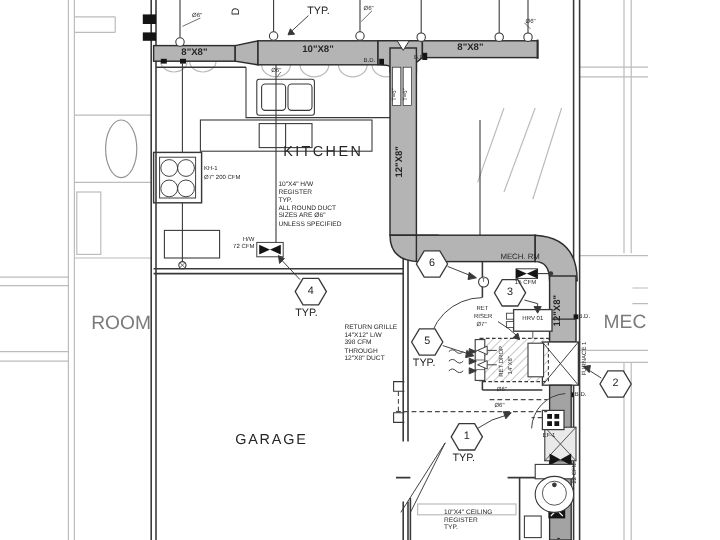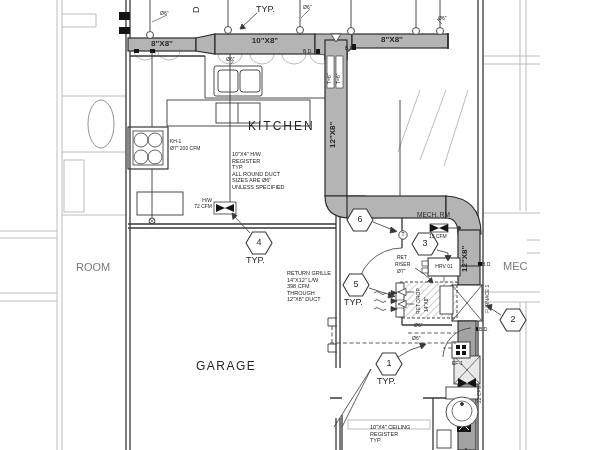--- a/index.html
+++ b/index.html
@@ -2,21 +2,21 @@
 <html style="--duct: #b4b4b4; --duct-dark: #a3a3a3; --dark: #383838; --light: #bcbcbc; --black: #141414;"><head>
 <meta charset="utf-8">
 <style>
   html,body{margin:0;padding:0;background:#fff;}
   #stage{position:relative;width:600px;height:450px;background:#fff;overflow:hidden;
          font-family:"Liberation Sans",sans-serif;}
   svg{position:absolute;left:0;top:0;}
   .lb{position:absolute;white-space:nowrap;color:#262626;line-height:1;}
   .s5{font-size:5px}.s55{font-size:5.5px}.s65{font-size:6.5px}
   .s8{font-size:8px;font-weight:600}.s9{font-size:9px}
-  .s11{font-size:11px}.s12{font-size:12px}
+  .s11{font-size:16px}.s12{font-size:12px}
   .rot{transform:rotate(-90deg);transform-origin:0 0;}
   .ctr{text-align:center}
   .note span{display:block;line-height:6.6px}
   .gray{color:#7b7b7b}
   .ls2{letter-spacing:2px}.ls1{letter-spacing:1.5px}
 </style>
 </head>
 <body>
 
 <div id="stage">
@@ -234,21 +234,21 @@
 
 <span class="lb s8 ctr" style="left:136px;top:40px;width:52px">8"X8"</span>
 <span class="lb s8 ctr" style="left:225px;top:37px;width:80px">10"X8"</span>
 <span class="lb s8 ctr" style="left:362px;top:36px;width:60px">8"X8"</span>
 <span class="lb s8 rot" style="left:329px;top:148px">12"X8"</span>
 <span class="lb s8 rot" style="left:461px;top:272px">12"X8"</span>
 <span class="lb s8 rot" style="left:464px;top:474px">12"X8"</span>
 <span class="lb s5 rot" style="left:327px;top:84px">T=6"</span>
 <span class="lb s5 rot" style="left:336px;top:84px">T=6"</span>
 
-<span class="lb s12 ls2" style="left:248px;top:120px">KITCHEN</span>
+<span class="lb s12 ls2" style="left:236px;top:120px">KITCHEN</span>
 <span class="lb s12 ls1" style="left:196px;top:360px">GARAGE</span>
 <span class="lb s65" style="left:417px;top:212px">MECH. RM</span>
 <span class="lb s11 gray" style="left:76px;top:262px">ROOM</span>
 <span class="lb s11 gray" style="left:503px;top:261px">MEC</span>
 
 <span class="lb s9" style="left:256px;top:5px">TYP.</span>
 <span class="lb s9 rot" style="left:192px;top:13px">D</span>
 <span class="lb s5" style="left:160px;top:11px">Ø6"</span>
 <span class="lb s5" style="left:303px;top:5px">Ø6"</span>
 <span class="lb s5" style="left:438px;top:16px">Ø6"</span>

